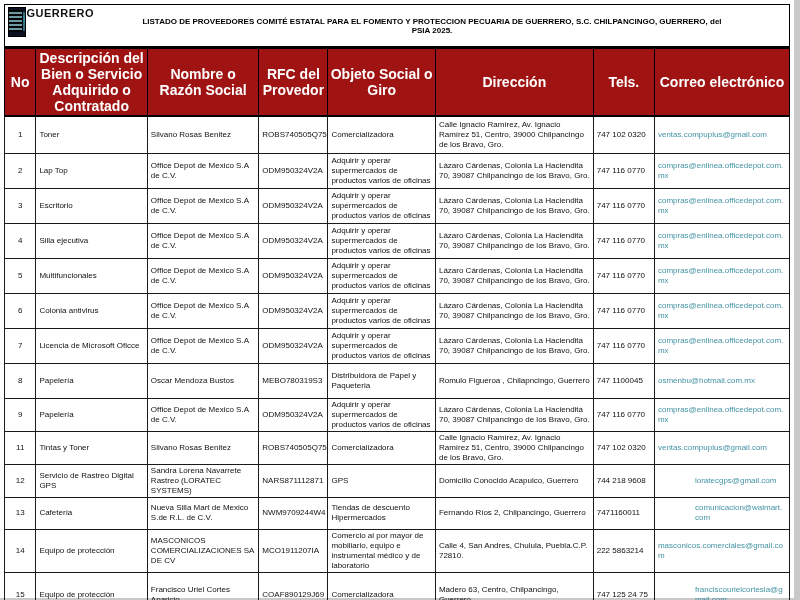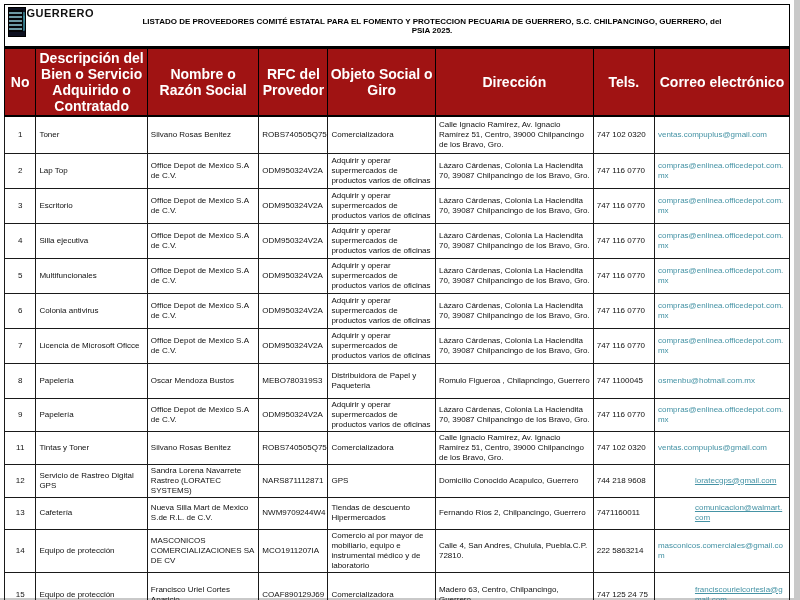--- a/index.html
+++ b/index.html
@@ -74,21 +74,21 @@
     overflow:hidden;line-height:1.25;
   }
   tbody tr{height:35px;}
   tbody tr:nth-child(1){height:37px;}
   tbody tr:nth-child(9),tbody tr:nth-child(10),tbody tr:nth-child(11){height:30px;}
   tbody tr:nth-child(12){height:32px;}
   tbody tr:nth-child(14){height:45px;}
   tbody tr:nth-child(15){height:30px;}
   td.no{text-align:center;}
   td.correo{color:#4593a5;word-break:break-all;}
-  td.correo.u{text-decoration:underline;padding-left:40px;}
+  td.correo.u{padding-left:40px;}
 </style>
 </head>
 <body>
 
 <div class="doc">
 
   <div class="titlebar">
     <div class="logo">
       <div class="logo-img">
         <svg class="logo-map" width="78" height="28" viewBox="0 0 78 28">

